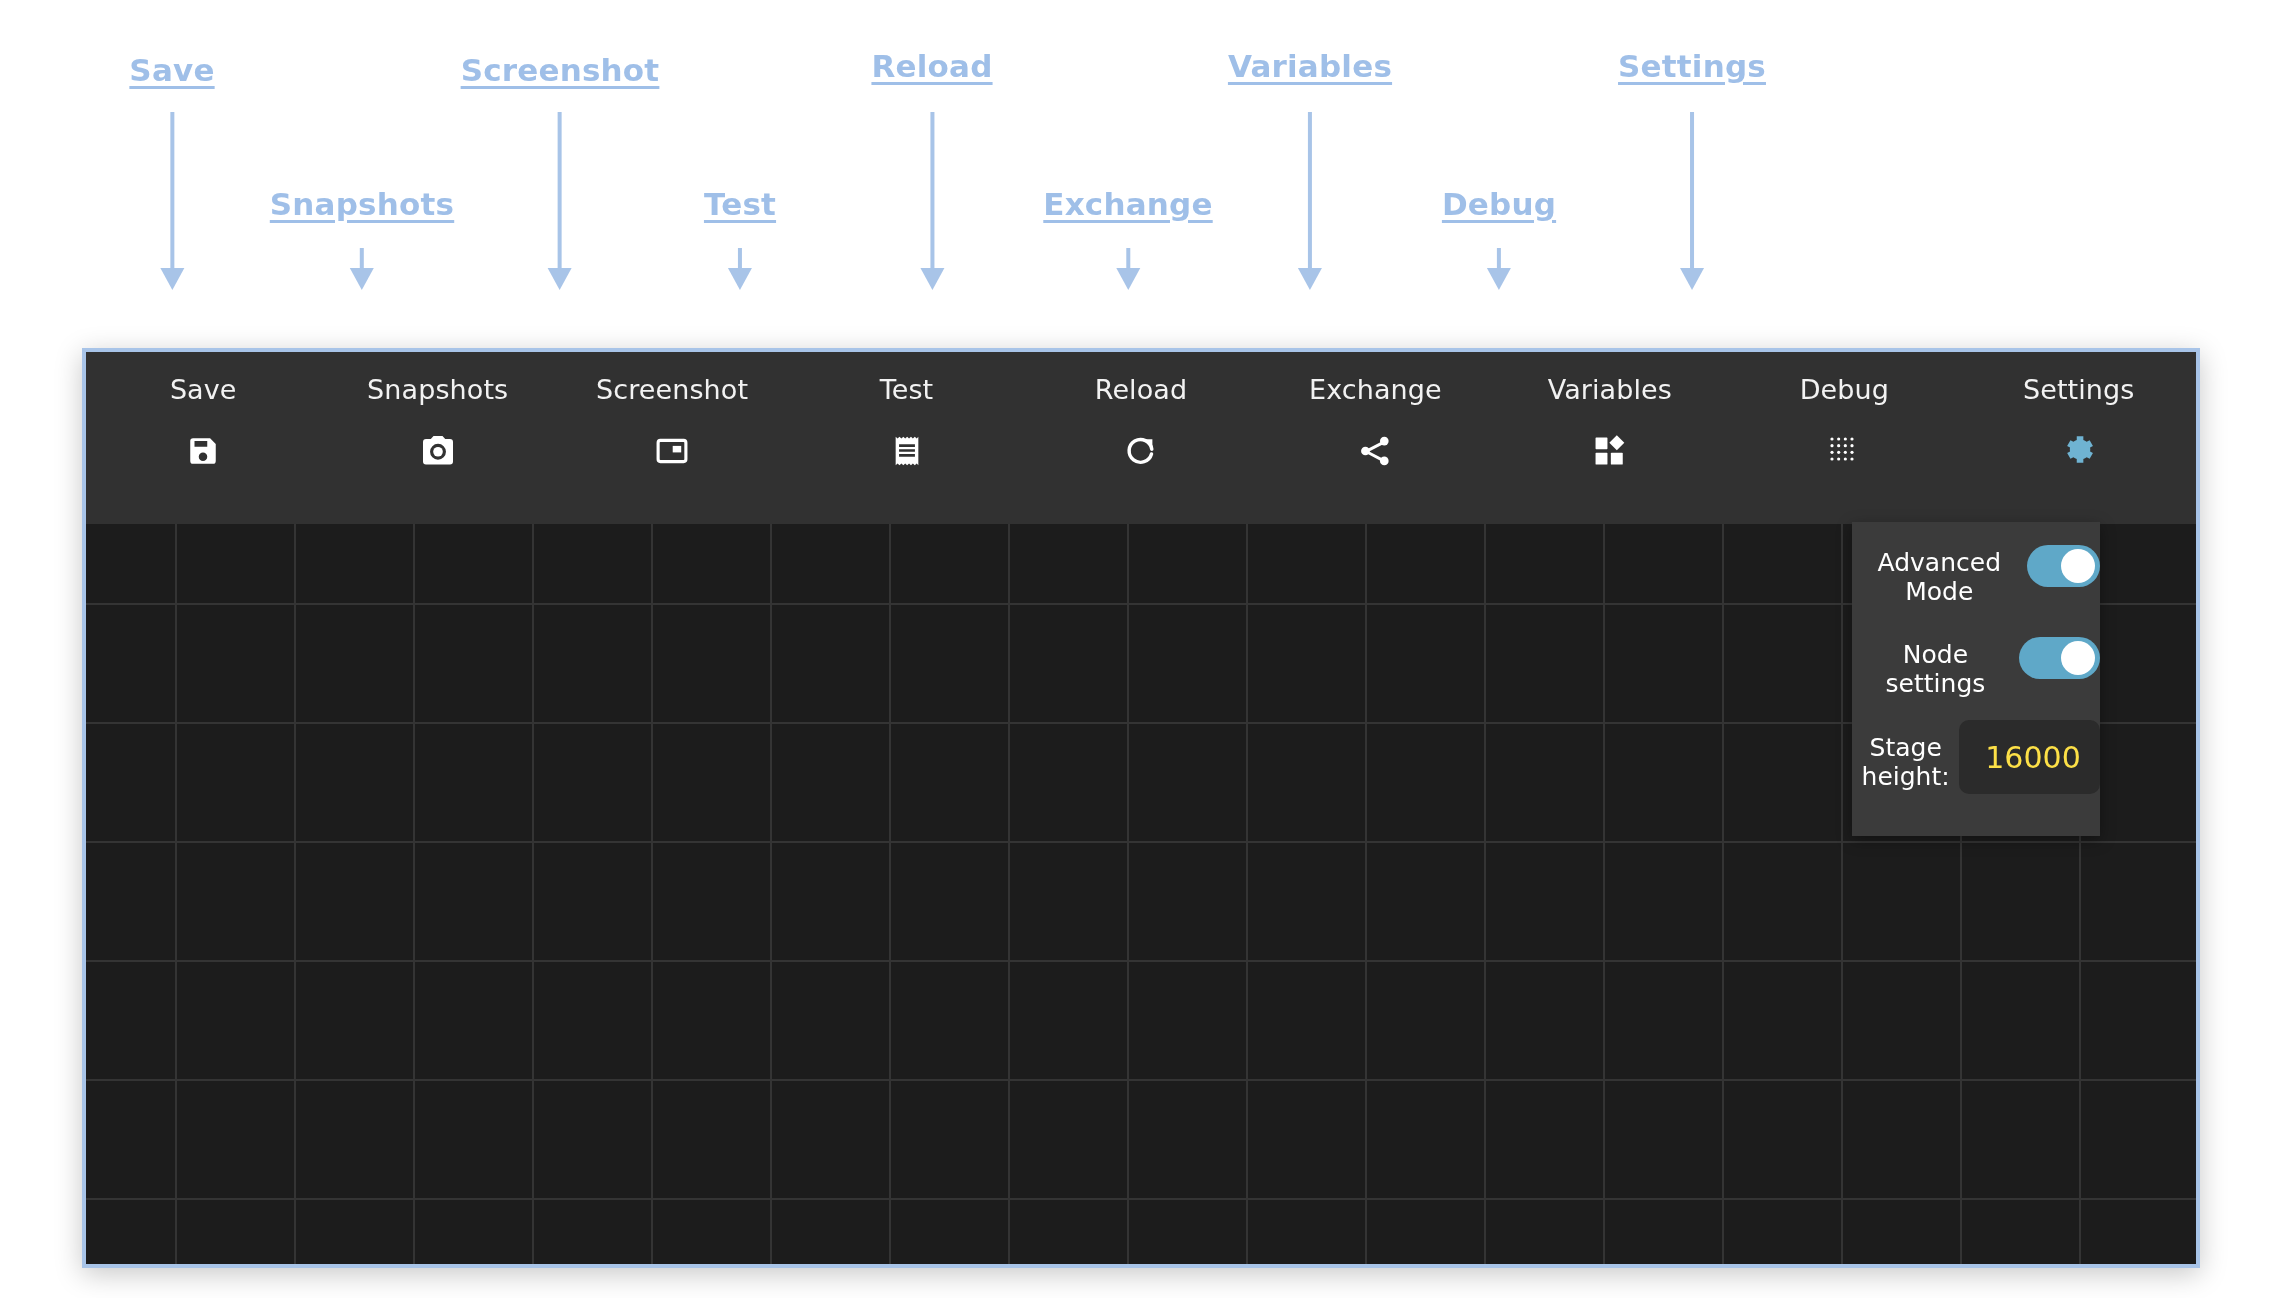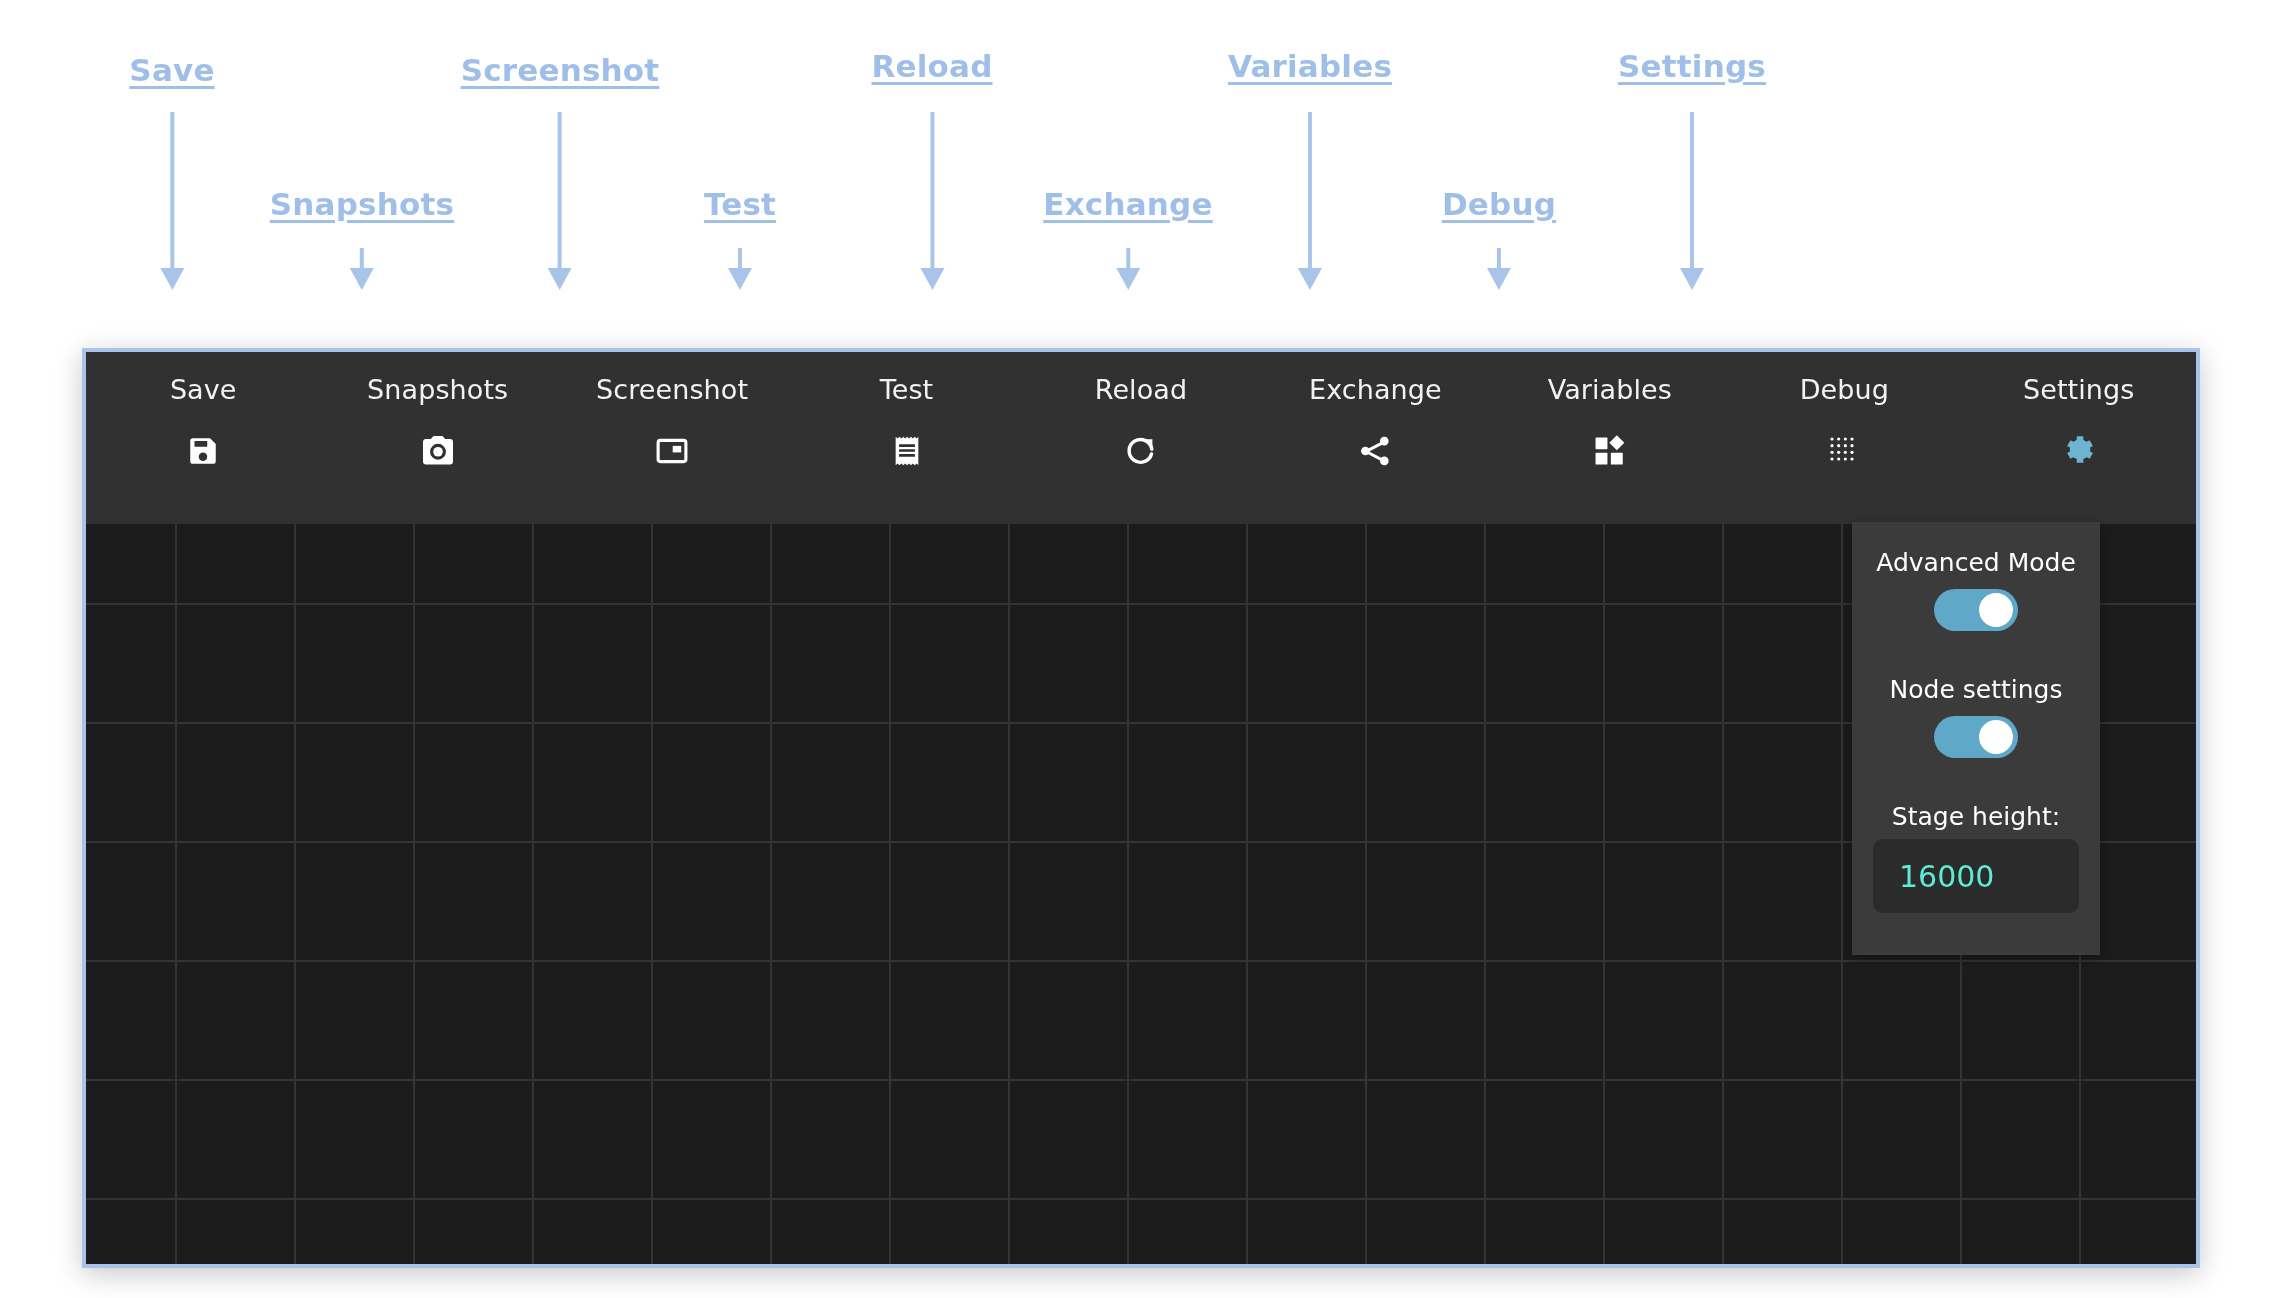--- a/index.html
+++ b/index.html
@@ -133,21 +133,21 @@
     top: 170px;
     width: 248px;
     background: #3b3b3b;
     z-index: 10;
     padding: 14px 0 26px 0;
     box-sizing: border-box;
     box-shadow: 0 4px 14px rgba(0,0,0,.35);
   }
   .panel-row {
     display: flex;
-    flex-direction: column;
+    flex-direction: row;
     align-items: center;
     margin-bottom: 10px;
   }
   .panel-label {
     font-size: 25px;
     color: #ffffff;
     font-family: "DejaVu Sans", sans-serif;
     margin: 12px 0 12px 0;
     text-align: center;
   }
@@ -172,21 +172,21 @@
   .field {
     width: 206px;
     height: 74px;
     border-radius: 10px;
     background: #2b2b2b;
     display: flex;
     align-items: center;
     box-sizing: border-box;
     padding-left: 26px;
     font-size: 30px;
-    color: #5eead4;
+    color: #fde047;
     font-family: "DejaVu Sans", sans-serif;
     cursor: text;
     margin-bottom: 6px;
   }
   .panel-label.tight { margin-bottom: 8px; }
 </style>
 </head>
 <body>
 
 <div id="annotations">

